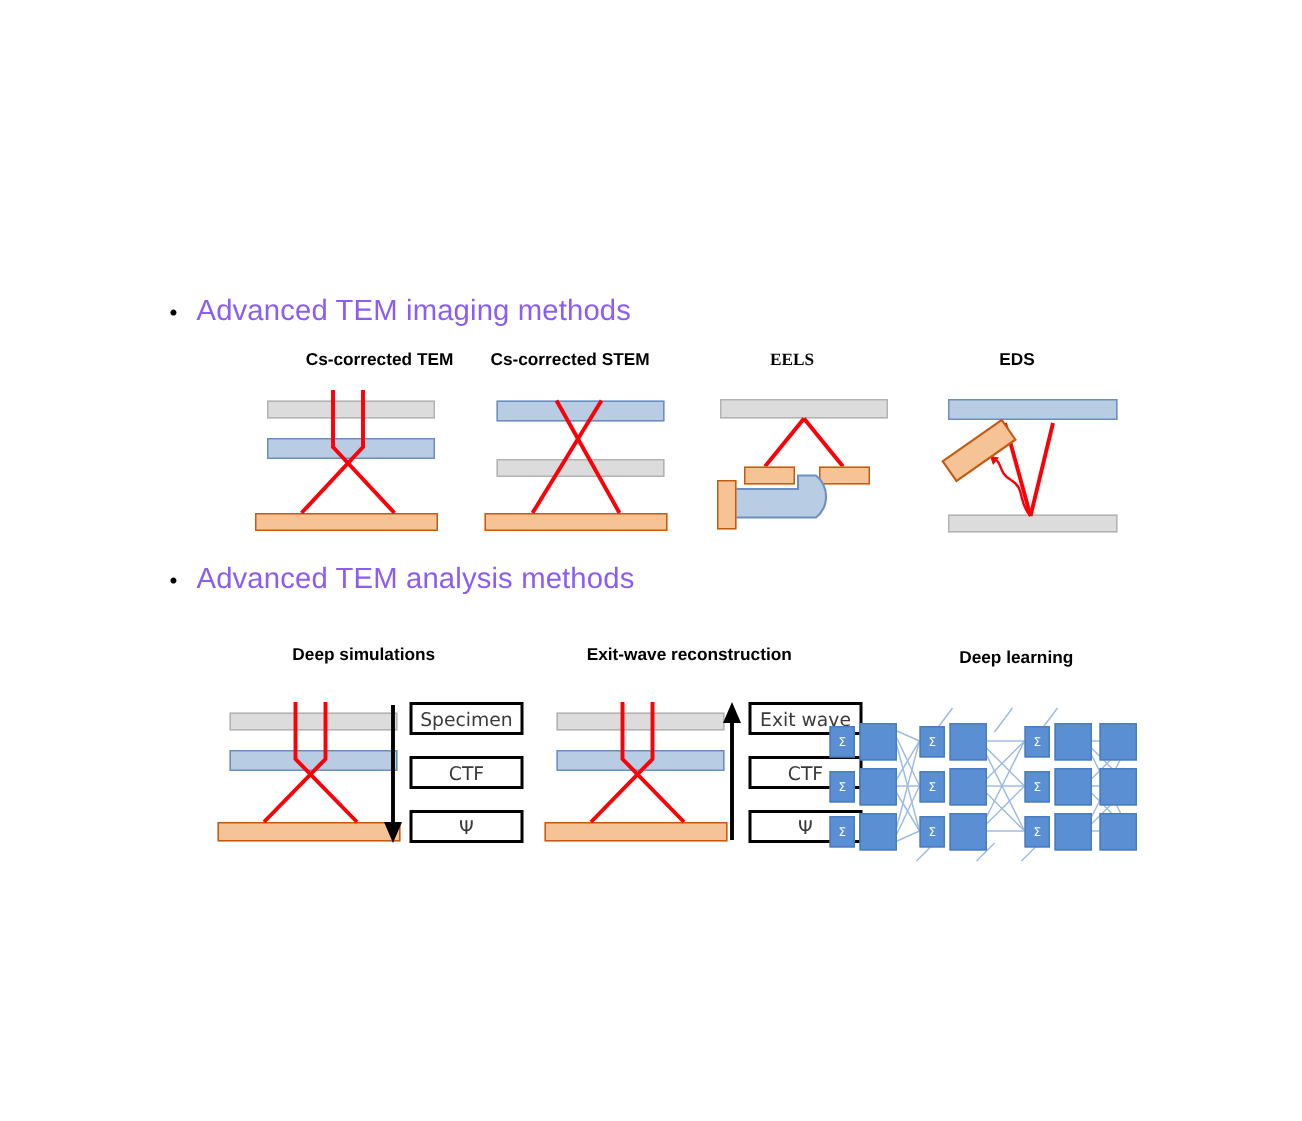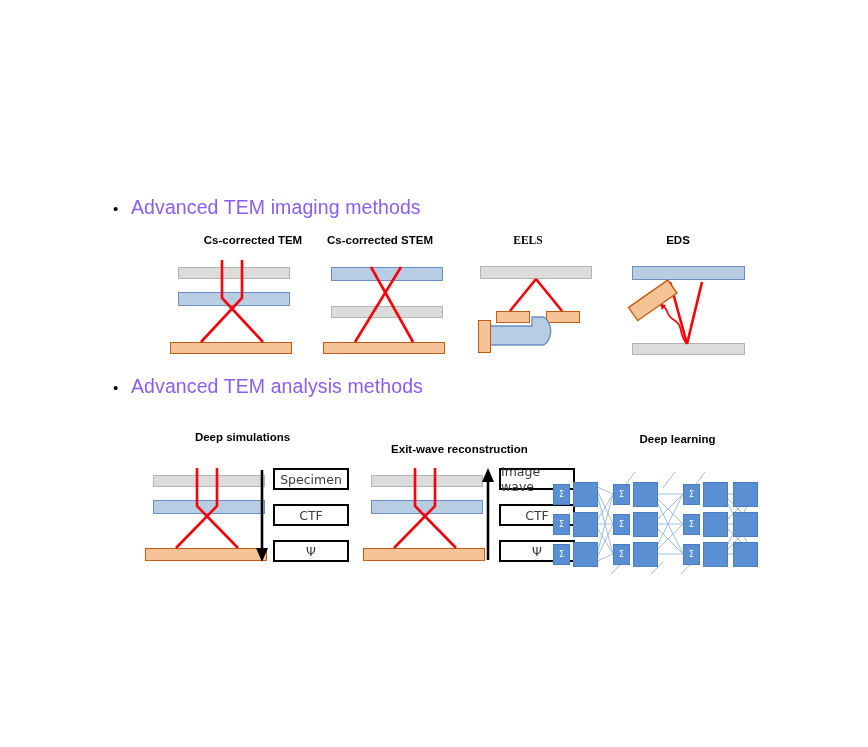--- a/index.html
+++ b/index.html
@@ -182,21 +182,21 @@
       </g>
     </svg>
   </div>
 
   <div class="bullet-row" id="heading-analysis">
     <span class="bullet-dot">•</span>
     <span class="bullet-text">Advanced TEM  analysis methods</span>
   </div>
 
   <div class="caption" style="left:180px; top:431px; width:125px;">Deep simulations</div>
-  <div class="caption" style="left:372px; top:431px; width:175px;margin-top:12px;">Exit-wave reconstruction</div>
+  <div class="caption" style="left:372px; top:431px; width:175px;">Exit-wave reconstruction</div>
   <div class="caption" style="left:605px; top:433px; width:145px;">Deep learning</div>
 
   <div class="panel" style="left:145px; top:468px; width:200px; height:100px;">
     <div class="bar bar-gray" style="left:8px; top:7px;  width:112px; height:12px;"></div>
     <div class="bar bar-blue" style="left:8px; top:32px; width:112px; height:14px;"></div>
     <div class="bar bar-orange" style="left:0px; top:80px; width:122px; height:13px;"></div>
     <svg class="svg-layer" width="200" height="100">
       <g stroke="#fb0007" stroke-width="2.6" fill="none">
         <path d="M 52 0 L 52 38 L 93 80"></path>
         <path d="M 72 0 L 72 38 L 31 80"></path>
@@ -218,21 +218,21 @@
     <svg class="svg-layer" width="200" height="100">
       <g stroke="#fb0007" stroke-width="2.6" fill="none">
         <path d="M 52 0 L 52 38 L 93 80"></path>
         <path d="M 72 0 L 72 38 L 31 80"></path>
       </g>
       <g stroke="#000000" stroke-width="2.6" fill="none">
         <path d="M 125 8 L 125 92"></path>
       </g>
       <path d="M 125 0 L 119 14 L 131 14 Z" fill="#000000"></path>
     </svg>
-    <div class="flowbox" style="left:136px; top:0px;  width:76px; height:22px;">Image wave</div>
+    <div class="flowbox" style="left:136px; top:0px;  width:76px; height:22px;">Exit wave</div>
     <div class="flowbox" style="left:136px; top:36px; width:76px; height:22px;">CTF</div>
     <div class="flowbox" style="left:136px; top:72px; width:76px; height:22px;">Ψ</div>
   </div>
 
   <div class="panel" style="left:595px; top:478px; width:160px; height:90px;">
     <svg class="svg-layer" width="160" height="90">
       <g stroke="#9bb9e0" stroke-width="1" fill="none" opacity="0.95">
 
         <path d="M 0 8 L 18 16 M 0 8 L 18 46 M 0 8 L 18 76"></path>
         <path d="M 0 46 L 18 16 M 0 46 L 18 46 M 0 46 L 18 76"></path>

